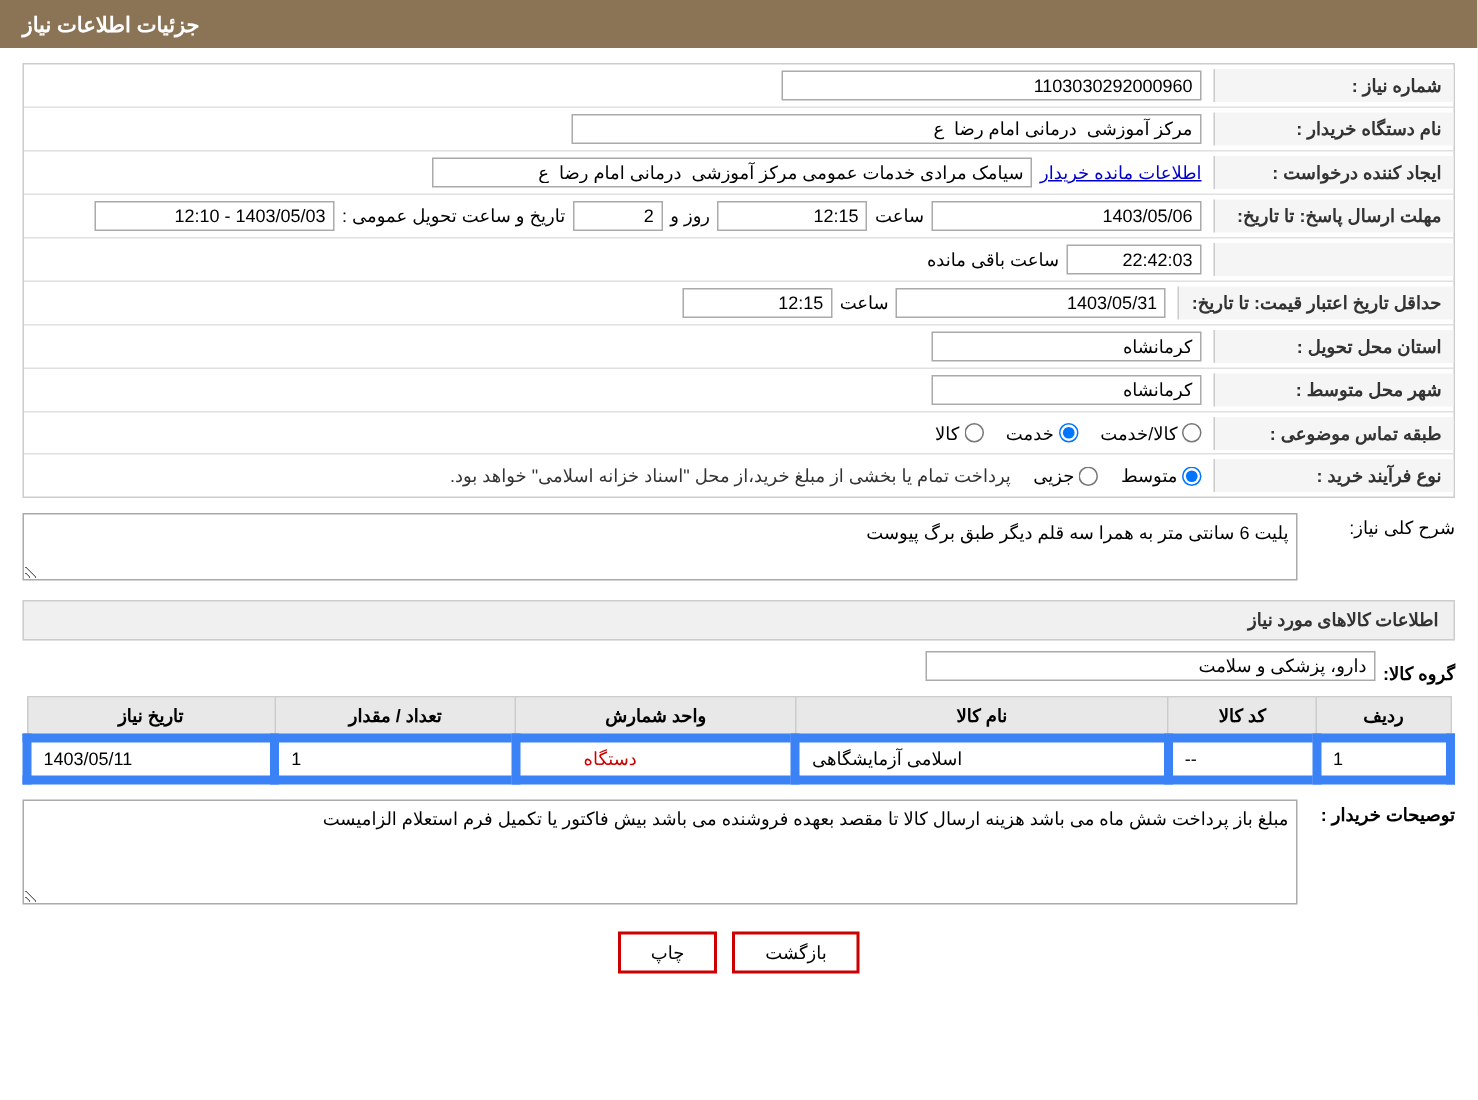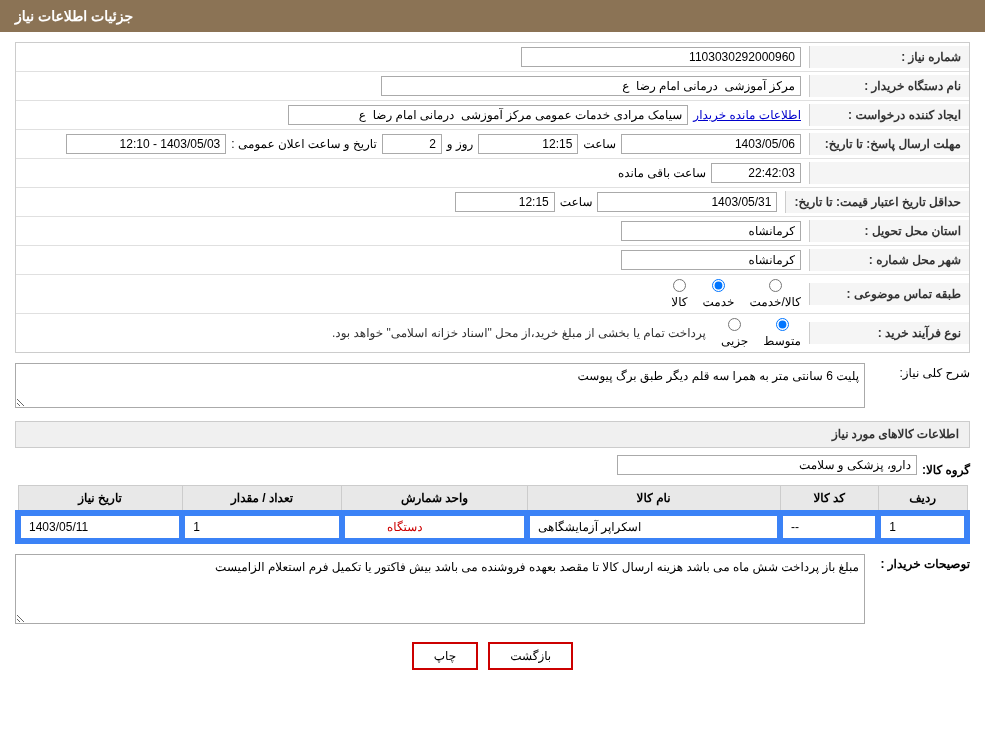--- a/index.html
+++ b/index.html
@@ -88,21 +88,20 @@
     }
     .radio-group {
       display: flex;
       gap: 15px;
       align-items: center;
     }
     .radio-option {
       display: flex;
       align-items: center;
       gap: 3px;
-      flex-direction: column;
     }
     .section-title {
       background: #f0f0f0;
       border: 1px solid #ccc;
       padding: 5px 10px;
       font-weight: bold;
       color: #333;
       margin-bottom: 5px;
       margin-top: 10px;
       font-family: Liberation Serif, serif;
@@ -199,21 +198,21 @@
 
       <div class="info-row">
         <div class="label-cell">مهلت ارسال پاسخ: تا تاریخ:</div>
         <div class="value-cell">
           <div class="row-inline">
             <input type="text" class="input-field input-medium" value="1403/05/06" style="">
             <span>ساعت</span>
             <input type="text" class="input-field input-small" value="12:15" style="">
             <span>روز و</span>
             <input type="text" class="input-field input-xsmall" value="2" style="">
-            <span>تاریخ و ساعت اعلان عمومی :</span>
+            <span>تاریخ و ساعت تحویل عمومی :</span>
             <input type="text" class="input-field" style="width: 160px;" value="1403/05/03 - 12:10">
           </div>
         </div>
       </div>
 
       <div class="info-row">
         <div class="label-cell">&nbsp;</div>
         <div class="value-cell">
           <div class="row-inline">
             <input type="text" class="input-field" style="width: 90px;" value="22:42:03">
@@ -234,21 +233,21 @@
       </div>
 
       <div class="info-row">
         <div class="label-cell">استان محل تحویل :</div>
         <div class="value-cell">
           <input type="text" class="input-field input-medium" value="کرمانشاه" style="">
         </div>
       </div>
 
       <div class="info-row">
-        <div class="label-cell">شهر محل شماره :</div>
+        <div class="label-cell">شهر محل متوسط :</div>
         <div class="value-cell">
           <input type="text" class="input-field input-medium" value="کرمانشاه" style="">
         </div>
       </div>
 
       <div class="info-row">
         <div class="label-cell">طبقه تماس موضوعی :</div>
         <div class="value-cell">
           <div class="radio-group">
             <div class="radio-option">
@@ -310,21 +309,21 @@
           <th>نام کالا</th>
           <th>واحد شمارش</th>
           <th>تعداد / مقدار</th>
           <th>تاریخ نیاز</th>
         </tr>
       </thead>
       <tbody id="goods-tbody">
       <tr>
             <td>1</td>
             <td>--</td>
-            <td>اسکراپر آزمایشگاهی</td>
+            <td>اسلامی آزمایشگاهی</td>
             <td style="color: rgb(204, 0, 0); padding-left: 42px;">دستگاه</td>
             <td>1</td>
             <td>1403/05/11</td>
           </tr>
         </tbody>
     </table>
 
     <div style="display:flex; align-items:flex-start; margin-top:10px; gap:5px;">
       <div style="font-weight:bold; min-width:100px; text-align:right; padding-top:3px;">توصیحات خریدار :</div>
       <div style="flex:1;">

